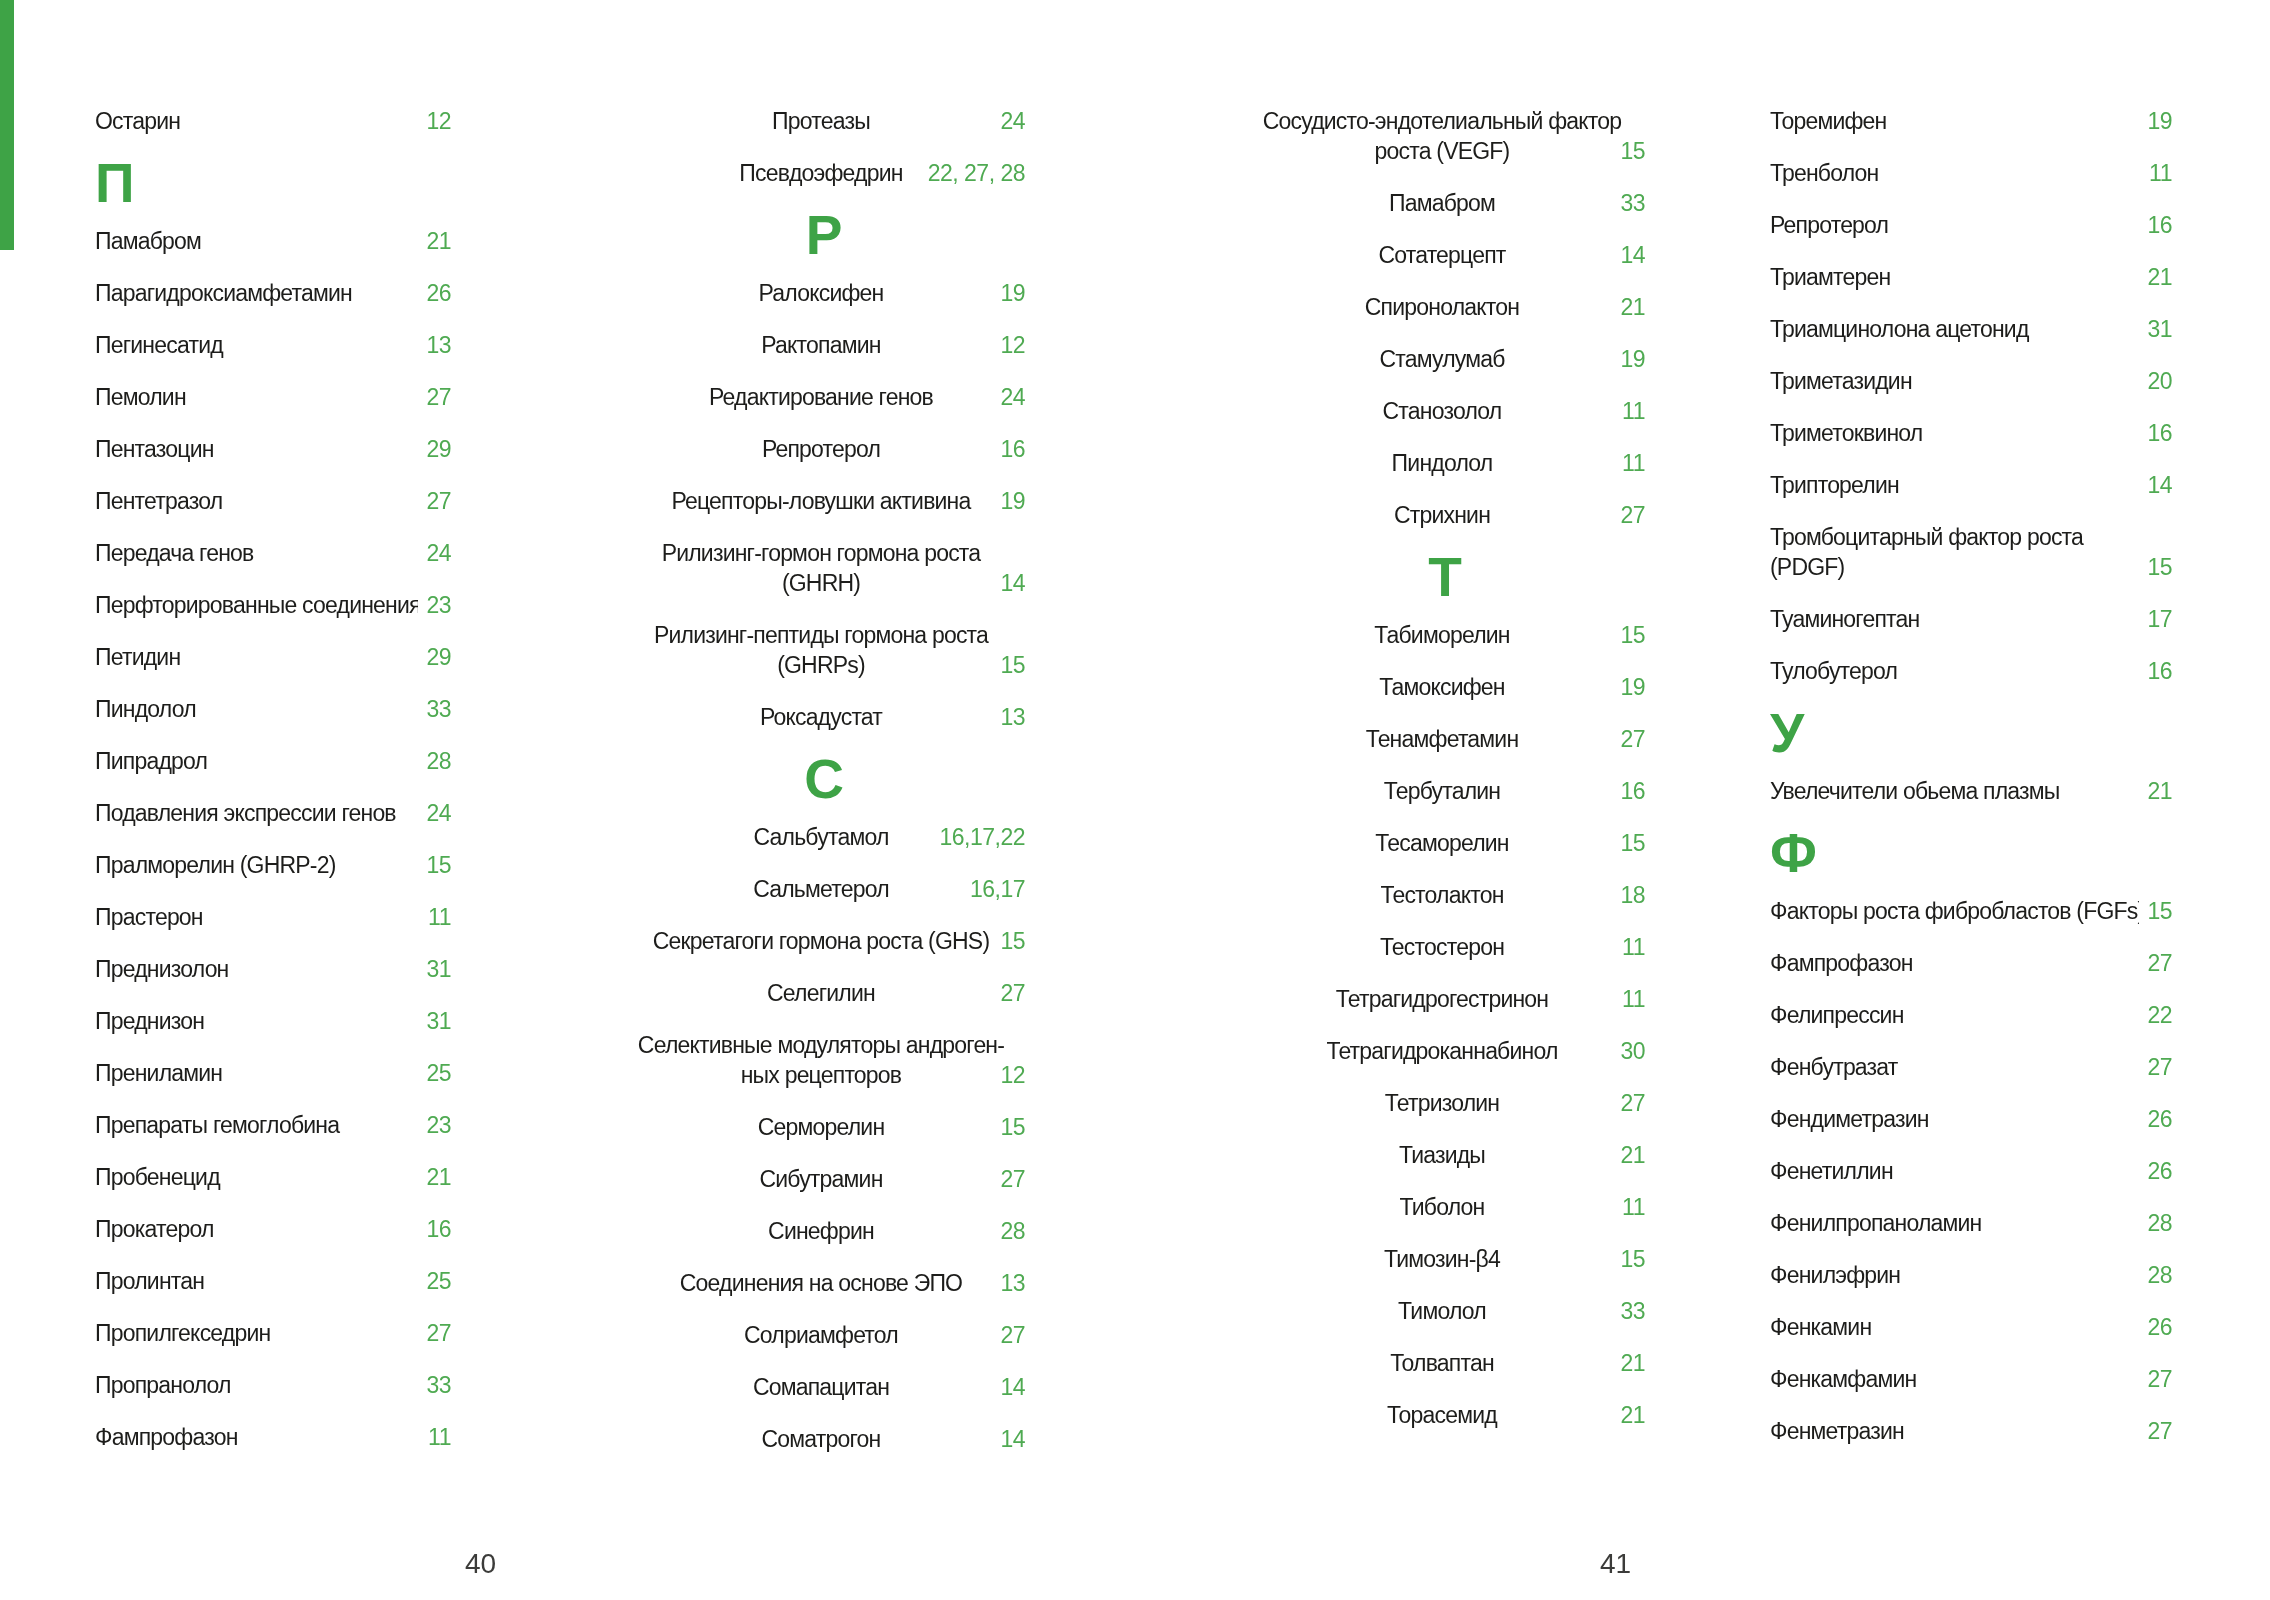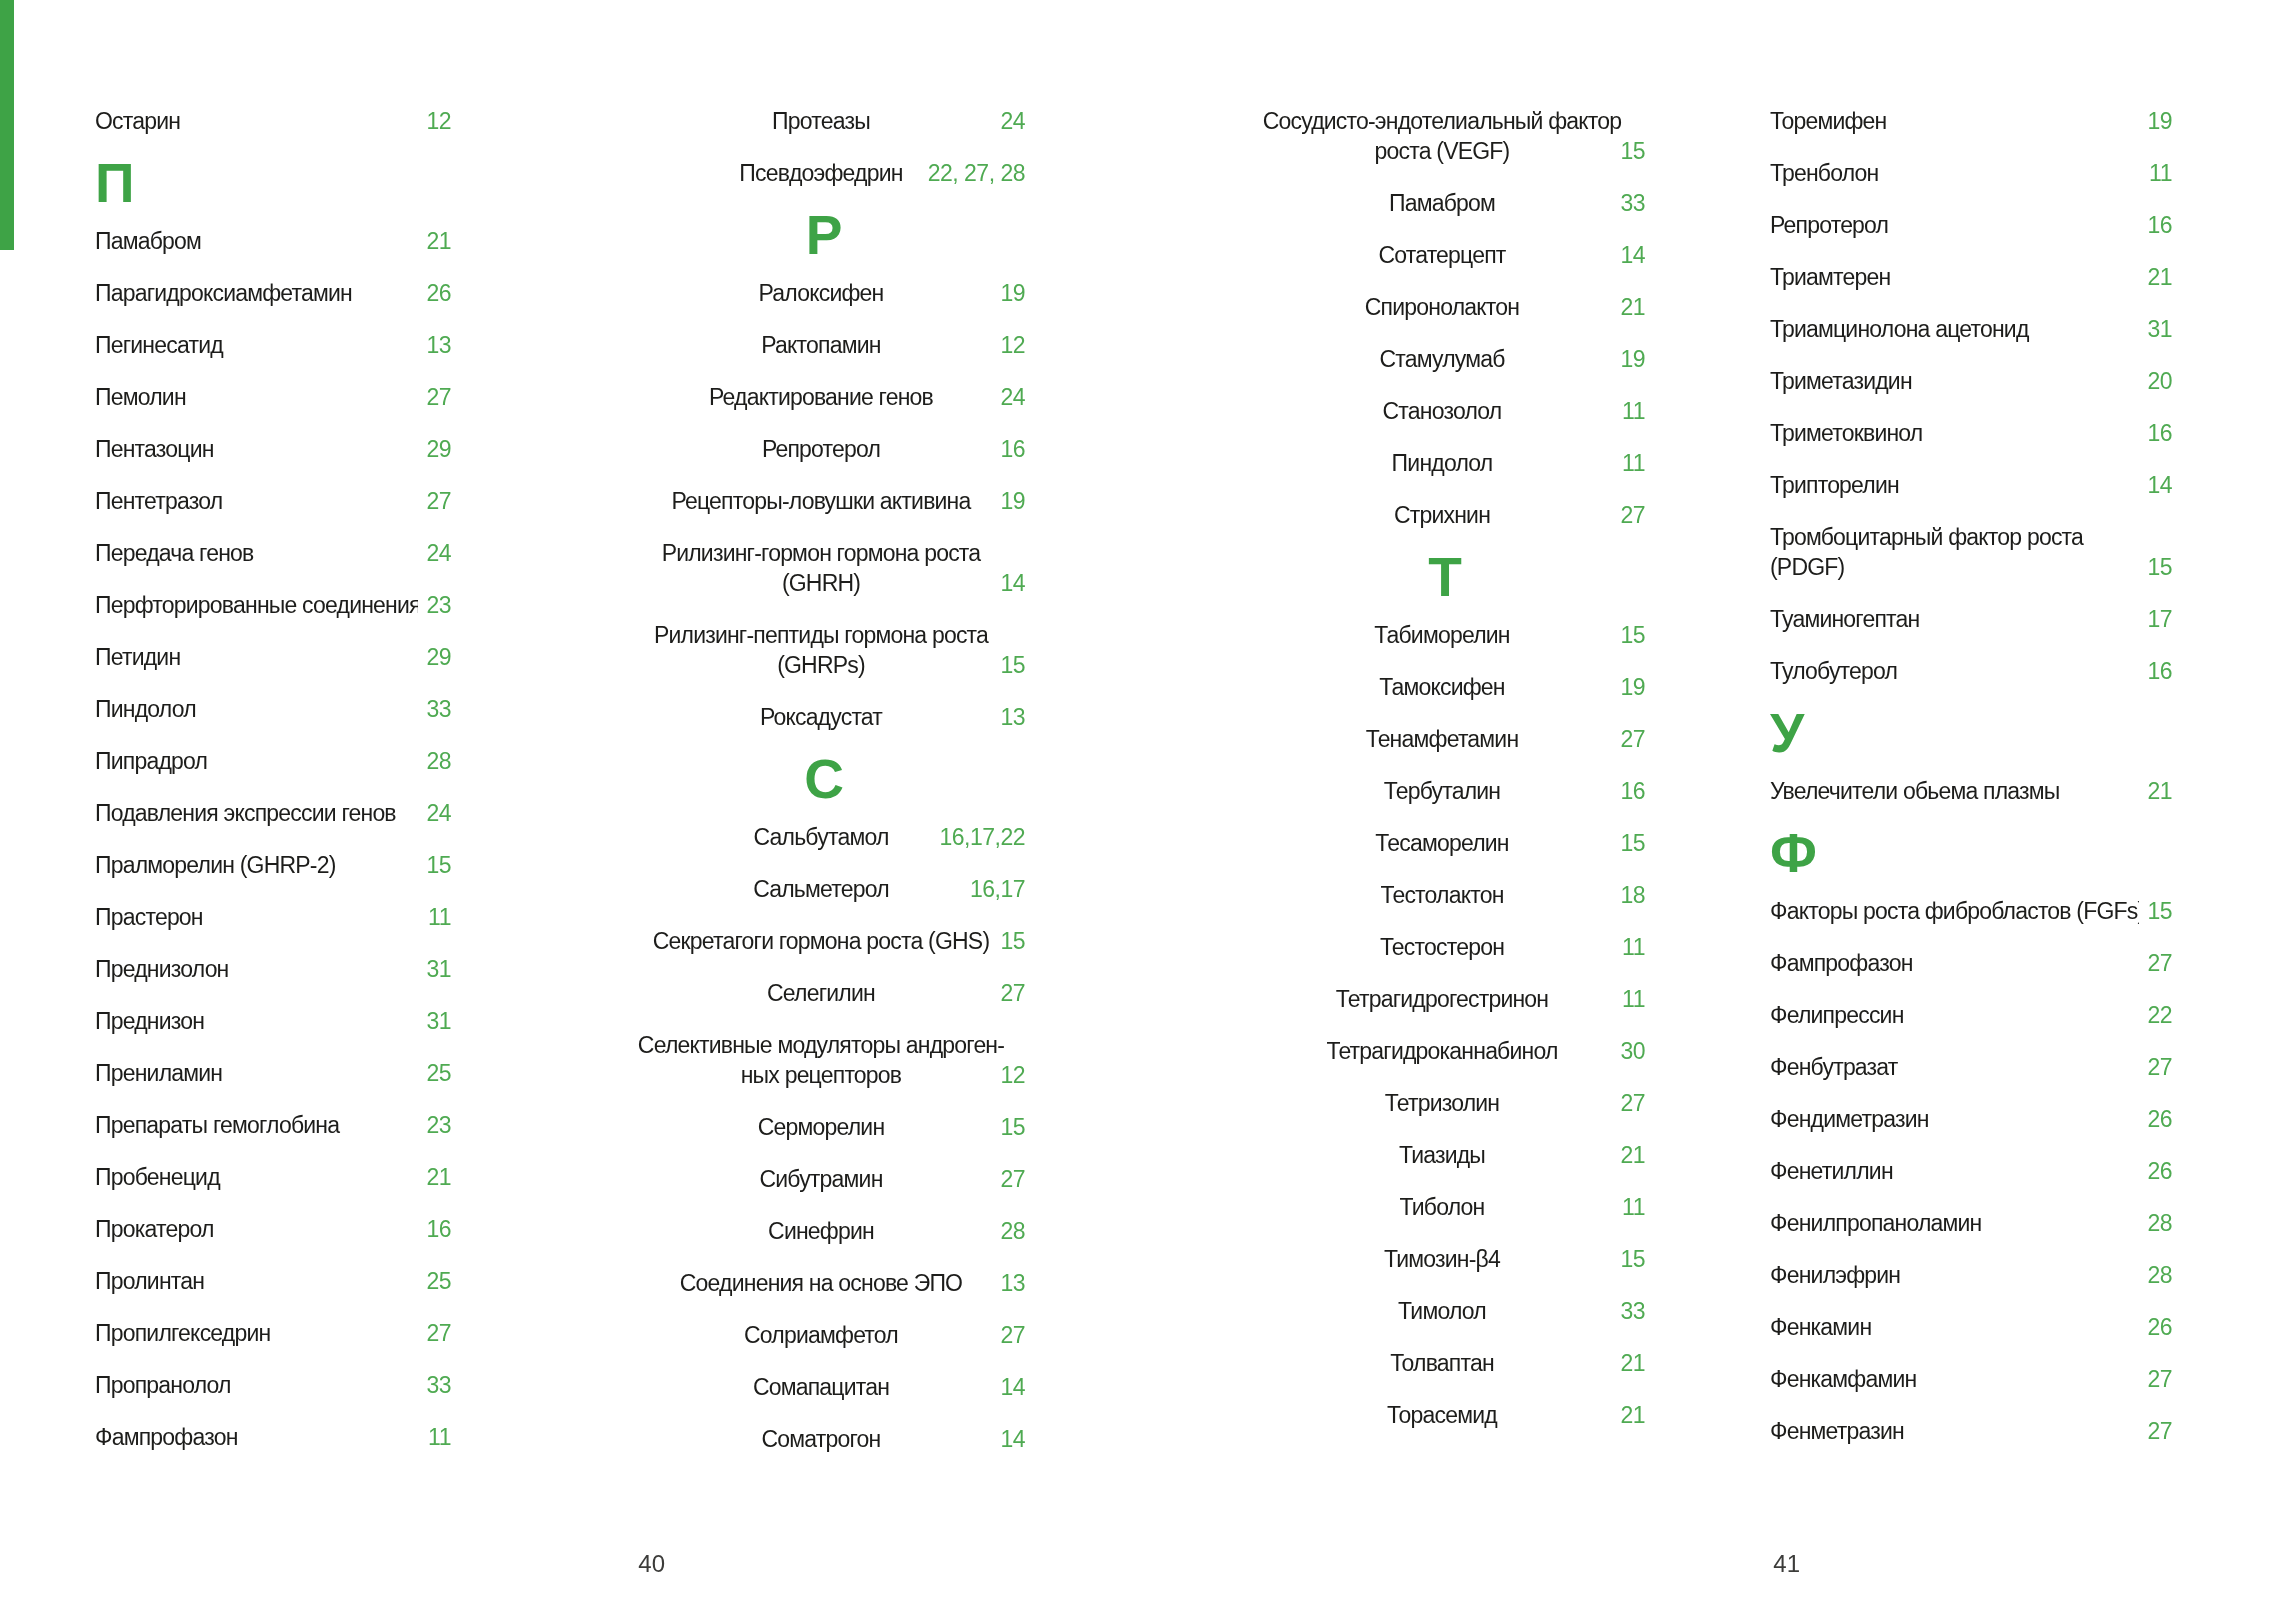--- a/index.html
+++ b/index.html
@@ -57,22 +57,22 @@
     font-size:55px;
     line-height:50px;
     font-weight:700;
     color:var(--accent);
     margin:6px 0 18px 0;
   }
   .footer{
     position:absolute;
     top:1549px;
     width:200px;
-    text-align:right;
-    font-size:24px;
+    text-align:left;
+    font-size:28px;
     line-height:30px;
     color:var(--footer);
   }
   .footer-left{left:465px;}
   .footer-right{left:1600px;}
 </style>
 </head>
 <body>
 
 <div class="spread">

